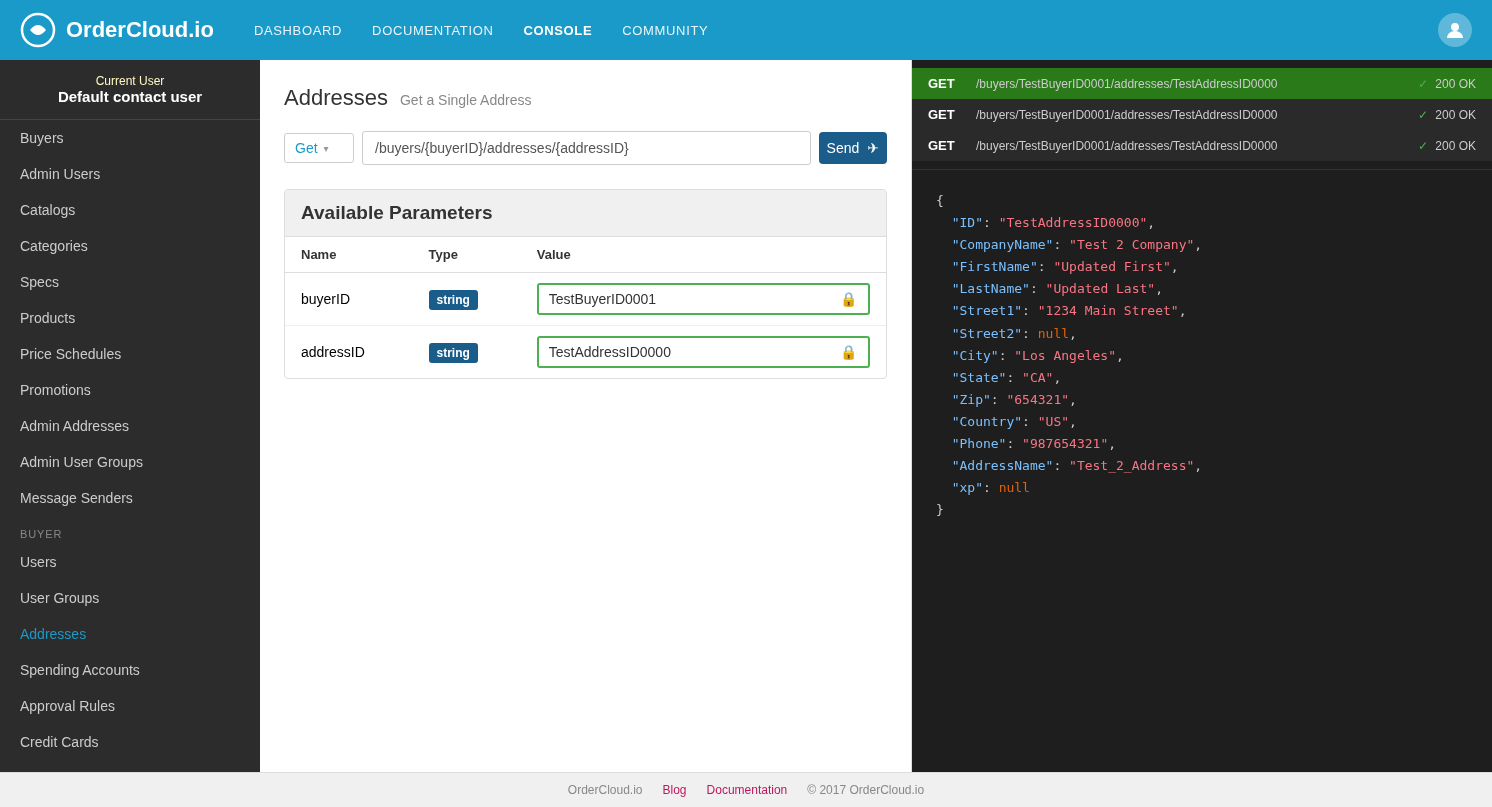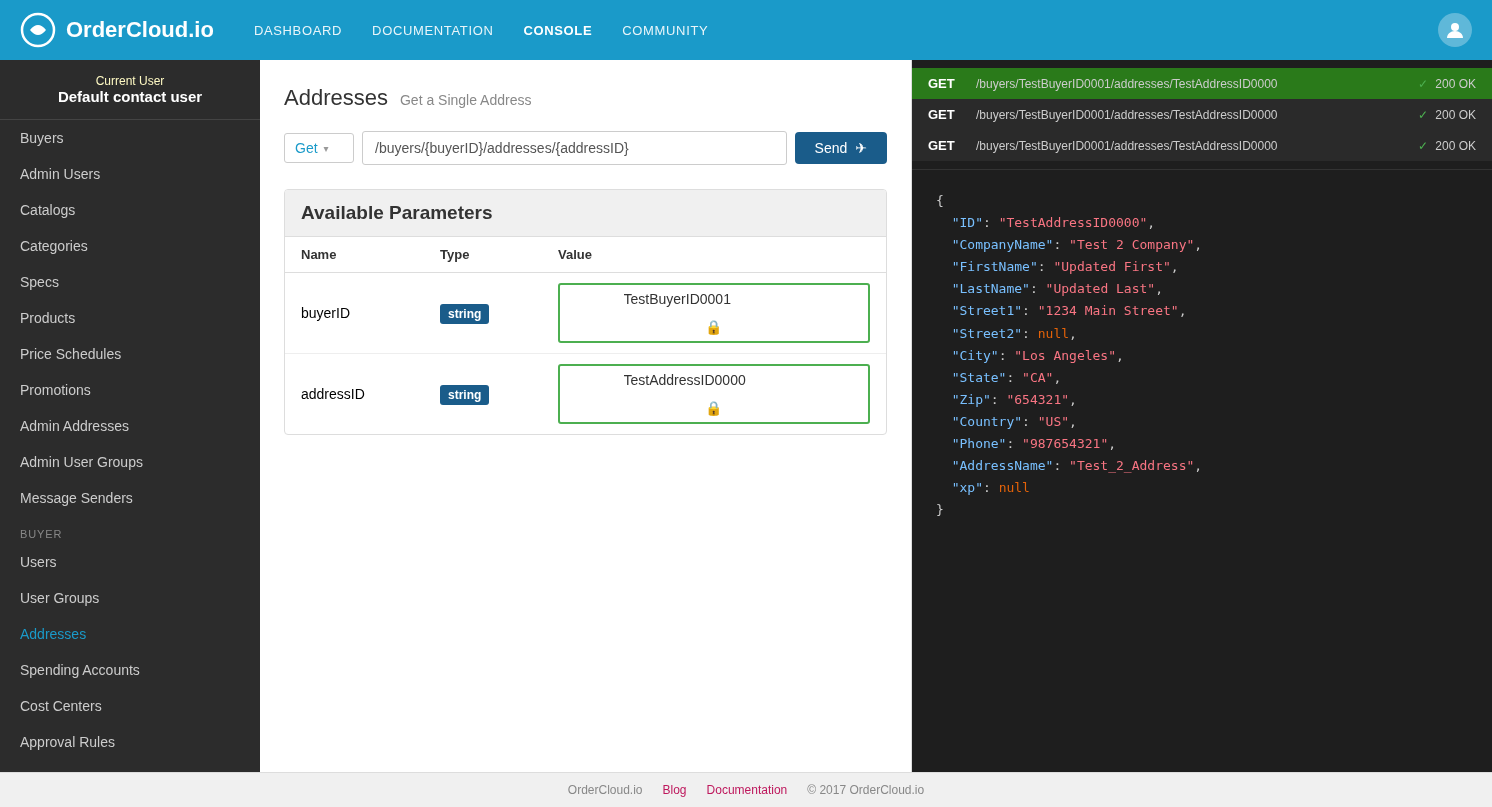--- a/index.html
+++ b/index.html
@@ -176,21 +176,21 @@
       padding: 8px 12px;
       font-size: 14px;
       color: #555;
       outline: none;
     }
     .send-button {
       background: #1a5c8a;
       color: white;
       border: none;
       border-radius: 4px;
-      padding: 8px 20px;
+      padding: 8px 8px;
       font-size: 14px;
       cursor: pointer;
       display: flex;
       align-items: center;
       gap: 8px;
     }
 
     
     .params-section {
       border: 1px solid #ddd;
@@ -230,21 +230,20 @@
       padding: 3px 8px;
       font-size: 12px;
       font-weight: 600;
     }
     .param-input-wrap {
       display: flex;
       align-items: center;
       border: 2px solid #4caf50;
       border-radius: 3px;
       overflow: hidden;
-      flex-direction: column;
     }
     .param-input {
       flex: 1;
       border: none;
       padding: 6px 10px;
       font-size: 14px;
       outline: none;
       color: #333;
     }
     .param-lock {
@@ -374,21 +373,20 @@
       <div class="sidebar-item">Promotions</div>
       <div class="sidebar-item">Admin Addresses</div>
       <div class="sidebar-item">Admin User Groups</div>
       <div class="sidebar-item">Message Senders</div>
 
       <div class="sidebar-section-label">BUYER</div>
       <div class="sidebar-item">Users</div>
       <div class="sidebar-item">User Groups</div>
       <div class="sidebar-item active">Addresses</div>
       <div class="sidebar-item">Spending Accounts</div>
-      <div class="sidebar-item">Cost Centers</div>
       <div class="sidebar-item">Approval Rules</div>
       <div class="sidebar-item">Credit Cards</div>
     </div>
   </aside>
 
   <div class="content-area">
 
     <div class="main-panel">
       <div class="page-title-row">
         <h1 class="page-title">Addresses</h1>

